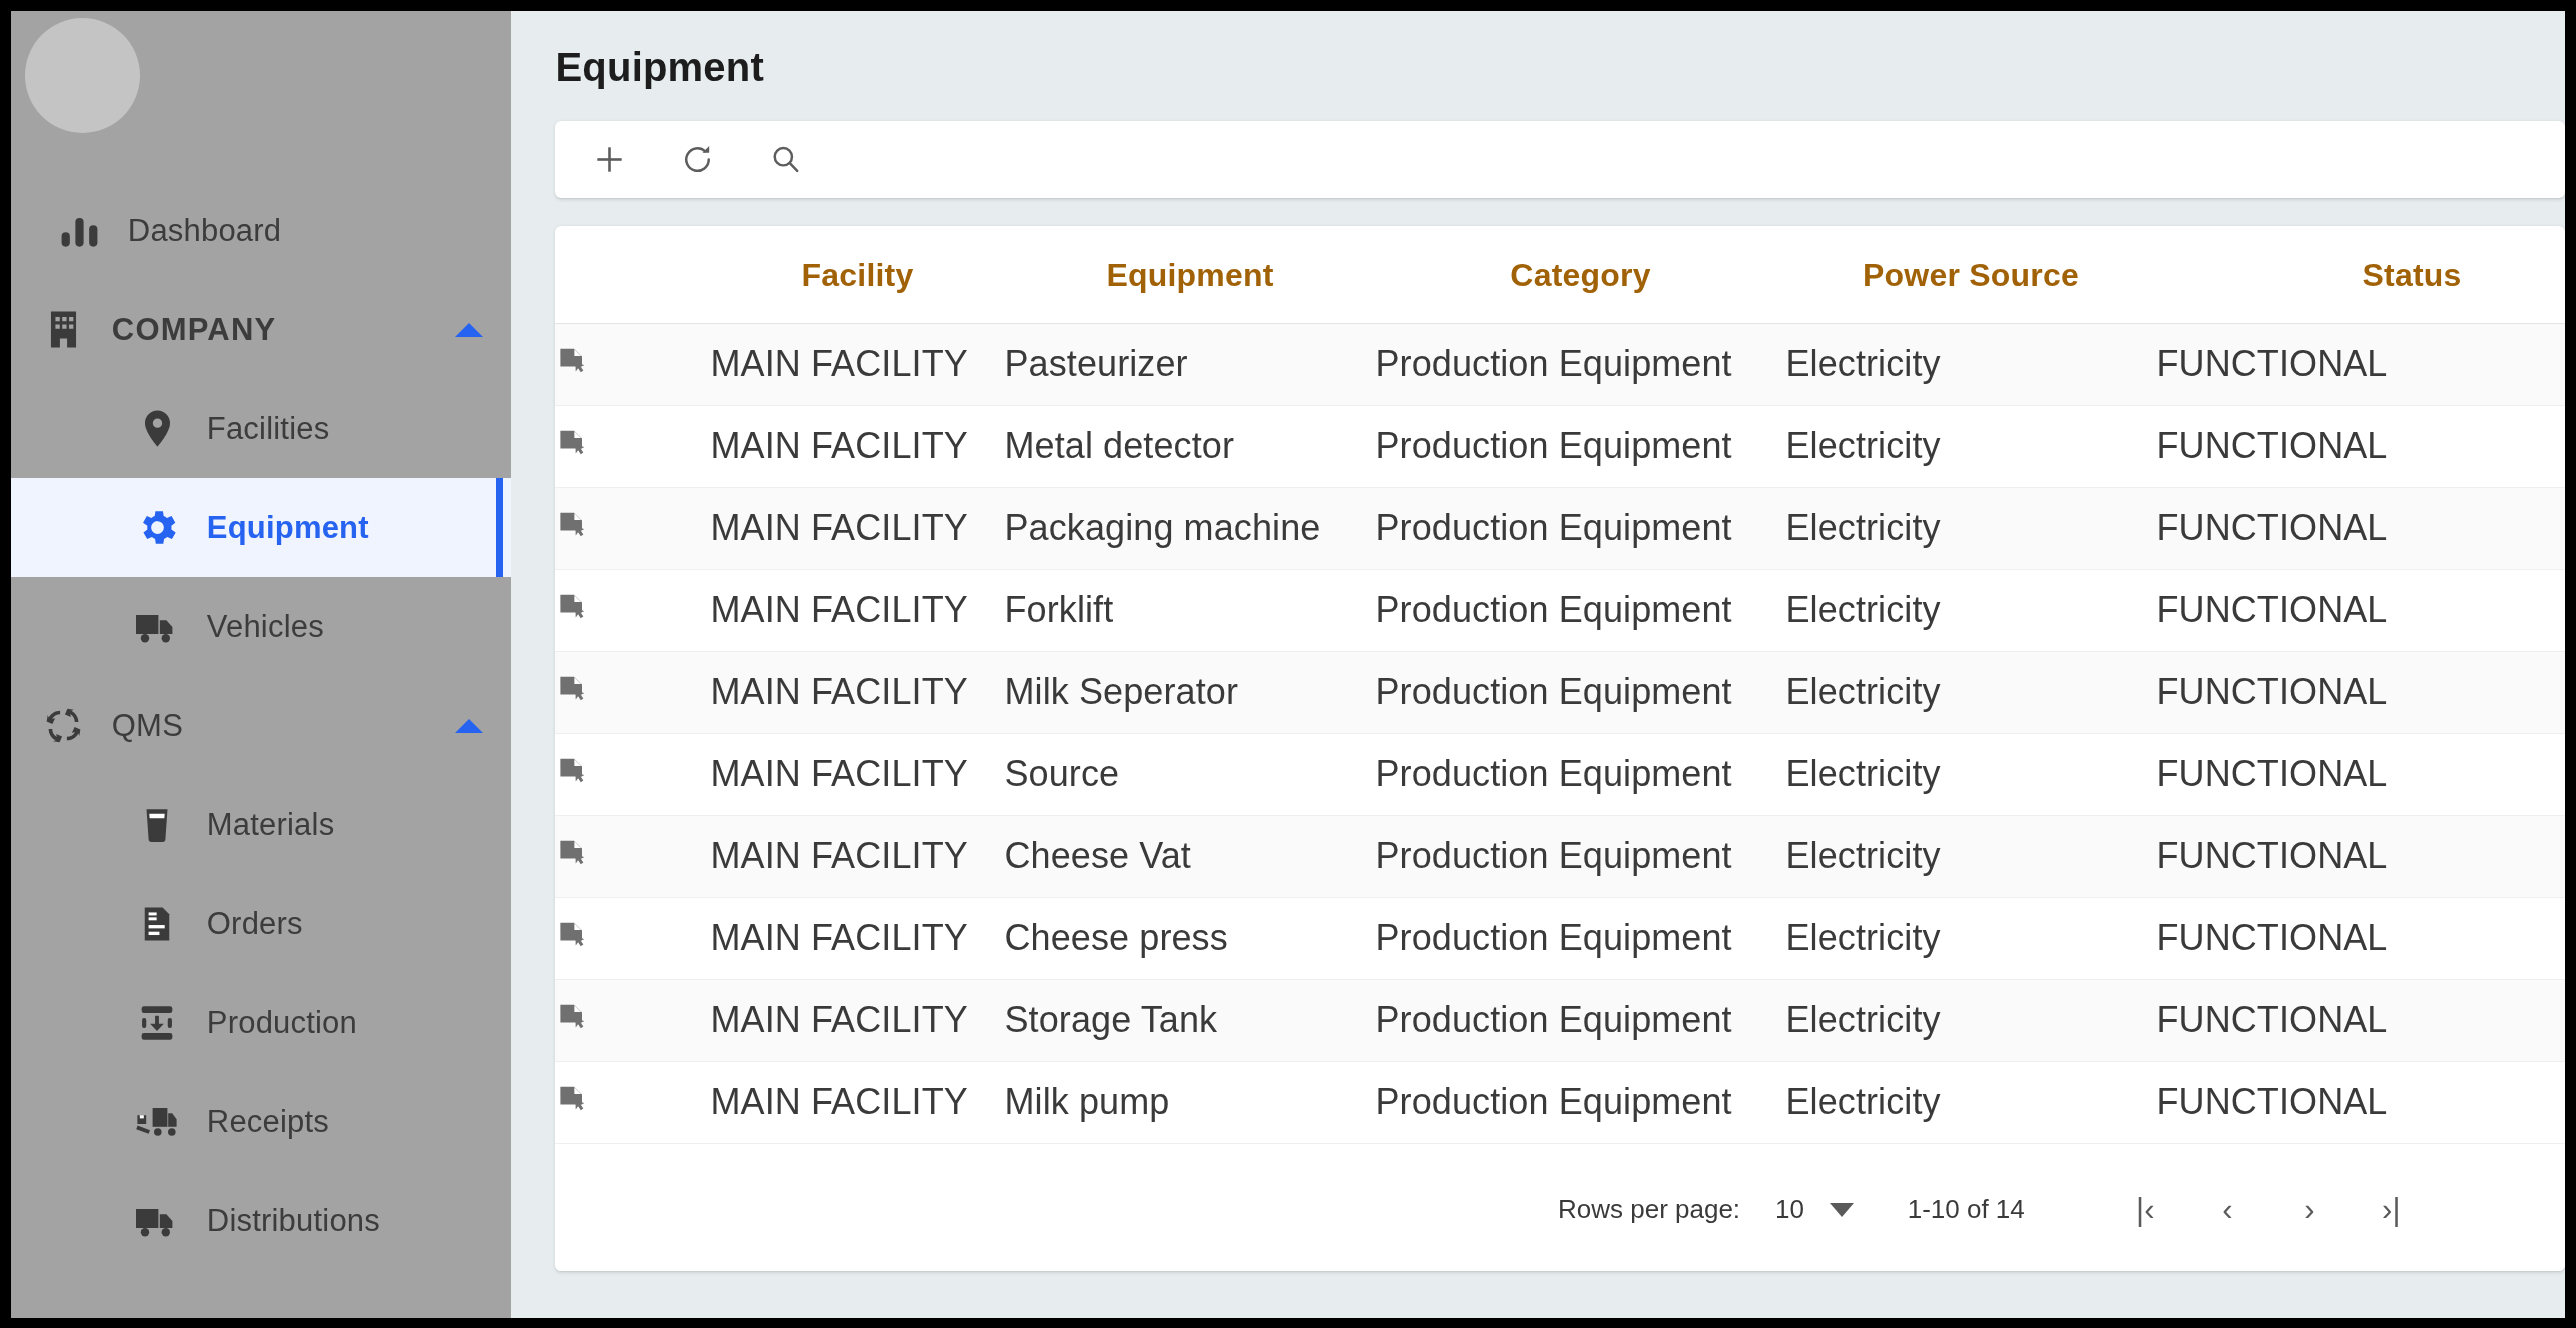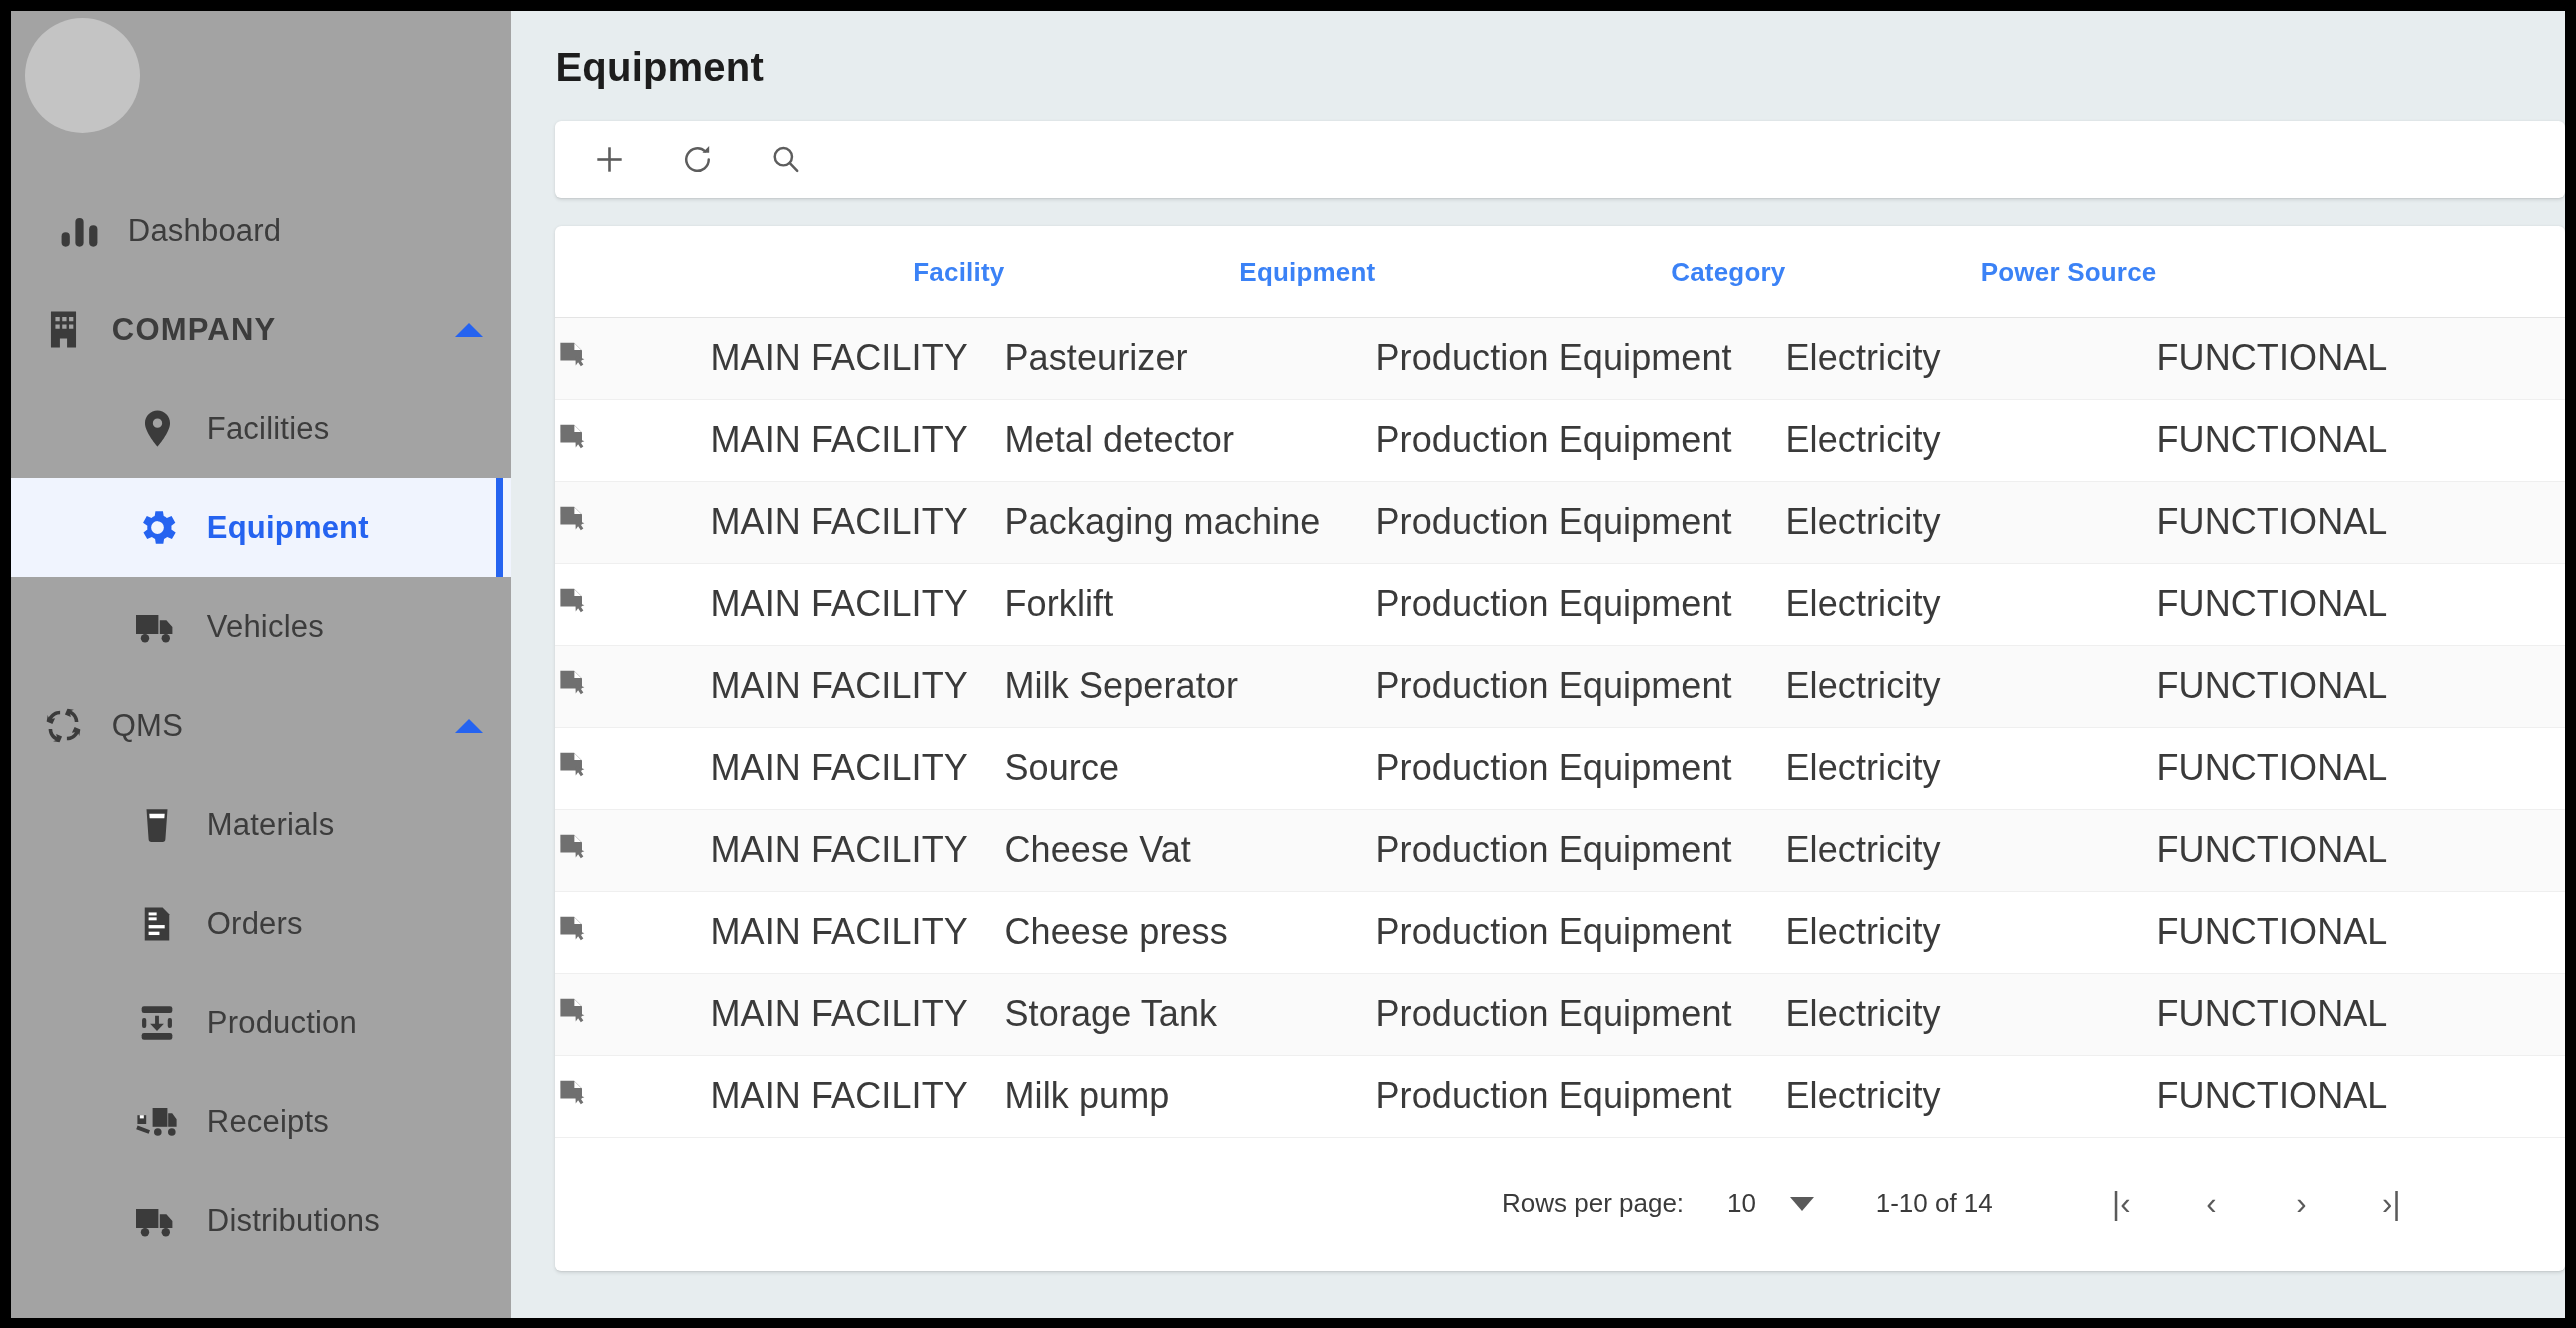--- a/index.html
+++ b/index.html
@@ -125,24 +125,24 @@
     margin: 28px 0 0 21.7px;
     overflow: hidden;
     height: 1045px;
   }
   table.grid {
     width: 2112px;
     border-collapse: collapse;
     table-layout: fixed;
   }
   table.grid th {
-    text-align: right;
-    font-size: 26px;
+    text-align: center;
+    font-size: 32px;
     font-weight: bold;
-    color: #3b82f6;
+    color: #a16207;
     padding: 31px 0 29px 0;
     border-bottom: 1.5px solid #e4e4e4;
     letter-spacing: 0.2px;
   }
   table.grid td {
     font-size: 36px;
     color: #3a3a3a;
     padding: 0;
     height: 82px;
     border-bottom: 1.5px solid #efefef;
@@ -163,21 +163,21 @@
   th.c-icon { padding-left: 43px; }
 
   .doc-icon { display: block; }
 
   .footer {
     height: 132px;
     display: flex;
     align-items: center;
     justify-content: flex-end;
     padding-right: 147px;
-    gap: 12px;
+    gap: 4px;
     background: #fff;
     font-size: 26px;
     color: #3a3a3a;
   }
   .rpp-label { margin-right: 31px; }
   .rpp-value { margin-right: 21.7px; }
   .rpp-caret {
     width: 0; height: 0;
     border-left: 12.4px solid transparent;
     border-right: 12.4px solid transparent;

